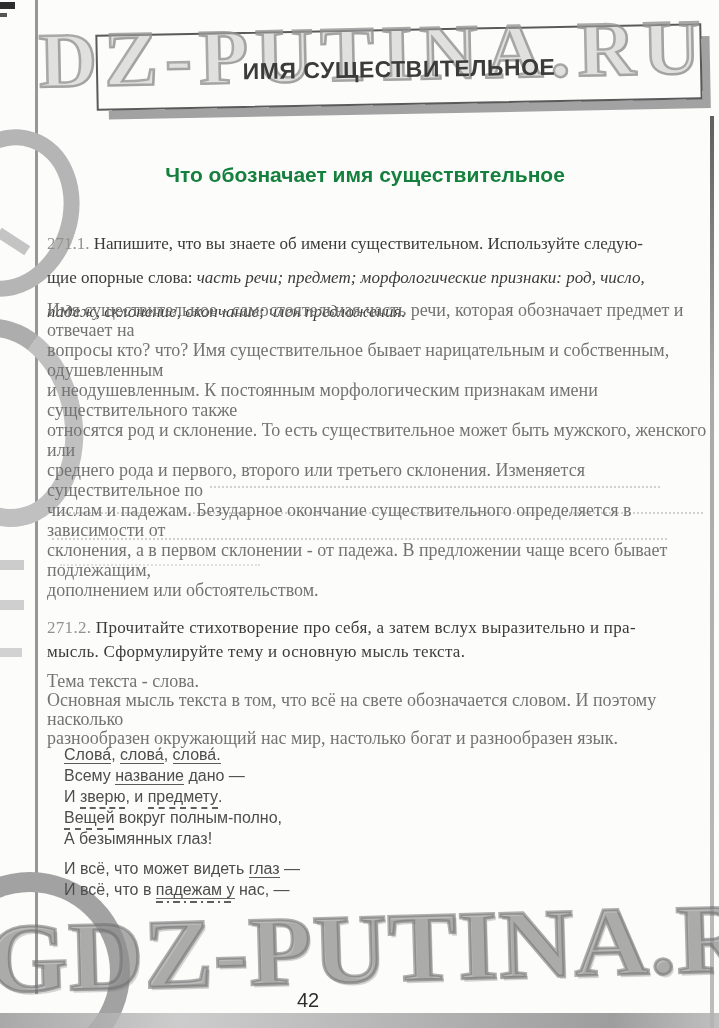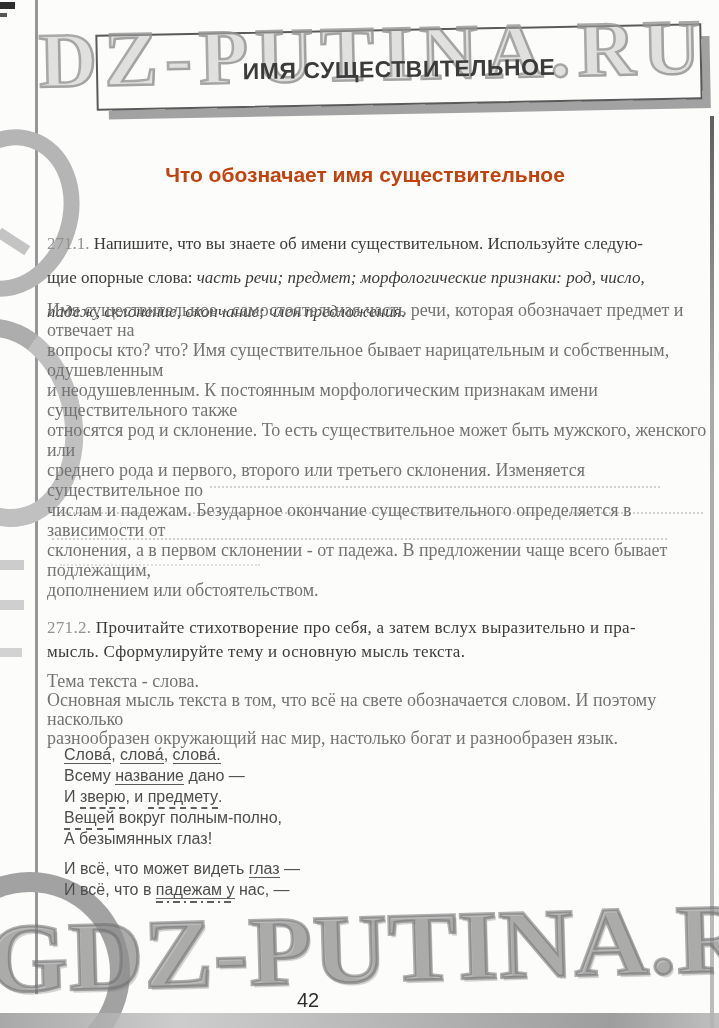--- a/index.html
+++ b/index.html
@@ -39,21 +39,21 @@
   .chapter-box { position:absolute; left:96px; top:29px; width:606px; height:76px;
                  border:2px solid #5a5a5a; background:transparent;
                  box-shadow:10px 11px 0 -2px #a2a2a2;
                  transform:rotate(-1.1deg); z-index:1; }
   .chapter-title { position:absolute; left:96px; top:56px; width:606px; text-align:center;
                    font-family:"Liberation Sans",sans-serif; font-weight:bold; font-size:23px;
                    letter-spacing:.5px; color:#3b3b3b; z-index:4; transform:rotate(-0.8deg); }
 
   
   .section-title { position:absolute; left:45px; top:163px; width:640px; text-align:center;
-                   font-family:"Liberation Sans",sans-serif; font-weight:bold; font-size:21px; color:#c2410c; z-index:4; }
+                   font-family:"Liberation Sans",sans-serif; font-weight:bold; font-size:21px; color:#15803d; z-index:4; }
   .exercise { position:absolute; left:47px; width:660px; font-size:17px; color:#3a3a3a;
               line-height:34px; white-space:pre-wrap; z-index:4; }
   .ex1 { top:227px; }
   .ex2 { top:616px; line-height:24px; letter-spacing:.3px; }
   .ex-num { color:#8f938f; }
   .ex-italic { font-style:italic; }
   .answer { position:absolute; left:47px; width:665px; font-size:18px; color:#737373;
             line-height:20px; white-space:pre-wrap; z-index:4; }
   .ans1 { top:300px; }
   .ans2 { top:672px; line-height:19px; }

